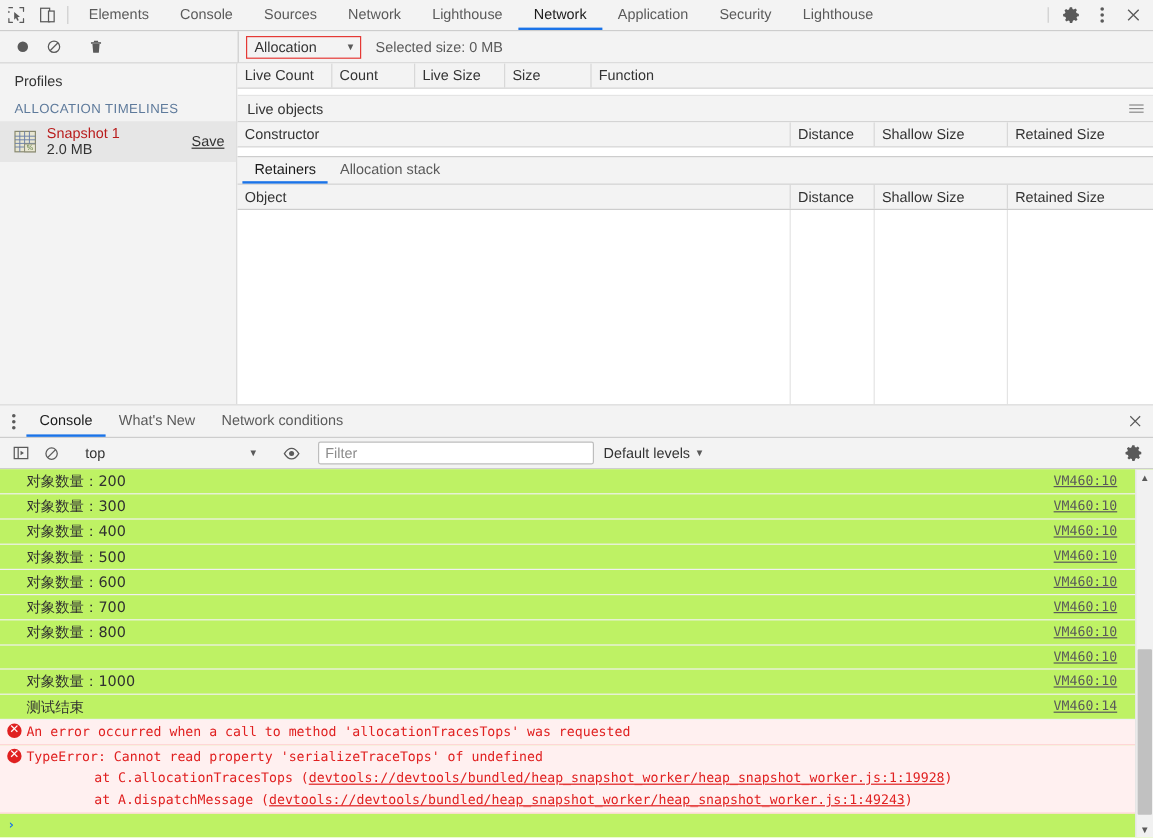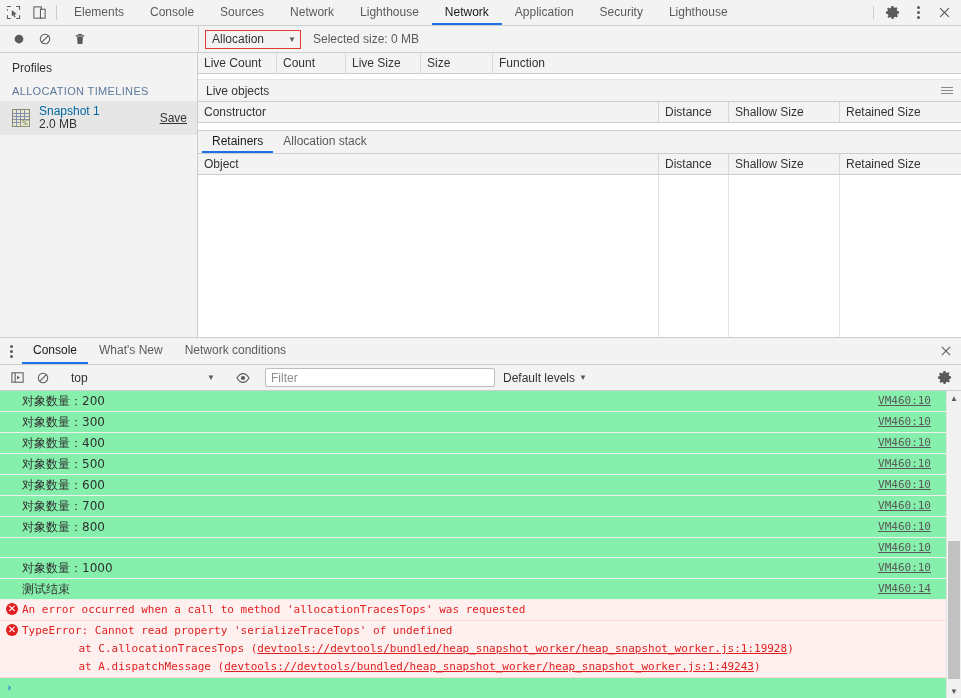--- a/index.html
+++ b/index.html
@@ -84,21 +84,21 @@
   }
   .snapshot-row {
     display: flex; align-items: center;
     padding: 4px 8px 4px 10px;
     background: #e6e6e6;
     cursor: pointer;
     gap: 7px;
     height: 34px;
   }
   .snapshot-text { display: flex; flex-direction: column; line-height: 13px; flex: 1; }
-  .snapshot-name { font-size: 12px; color: #0369a1; }
+  .snapshot-name { font-size: 12px; color: #b91c1c; }
   .snapshot-size { font-size: 12px; color: #333; }
   .save-link { font-size: 12px; color: #333; text-decoration: underline; cursor: pointer; padding-right: 2px; }
 
   .mem-content { flex: 1; display: flex; flex-direction: column; min-width: 0; background: #fff; }
 
   .grid-header {
     display: flex;
     height: 21px; min-height: 21px;
     background: #f3f3f3;
     border-bottom: 1px solid #cdcdcd;
@@ -181,21 +181,21 @@
     border: 1px solid #bdbdbd; border-radius: 2px;
     background: #fff; font-size: 12px; color: #333;
     padding: 0 5px; outline: none;
     font-family: "Liberation Sans", sans-serif;
   }
   .filter-input::placeholder { color: #8c8c8c; }
   .levels-select { font-size: 12px; color: #333; padding: 0 8px; cursor: pointer; display: flex; align-items: center; gap: 4px; }
   .levels-select .caret { font-size: 8px; color: #5a5a5a; }
   .ct-right { margin-left: auto; display: flex; align-items: center; }
 
-  .console-messages { flex: 1; overflow: hidden; position: relative; background: #86efac; }
+  .console-messages { flex: 1; overflow: hidden; position: relative; background: #bef264; }
   .msg {
     display: flex; align-items: flex-start;
     border-bottom: 1px solid #f0f0f0;
     min-height: 20px;
     padding: 1px 0 1px 0;
     font-family: "DejaVu Sans Mono", monospace;
     font-size: 11px;
     line-height: 18px;
     position: relative;
   }

